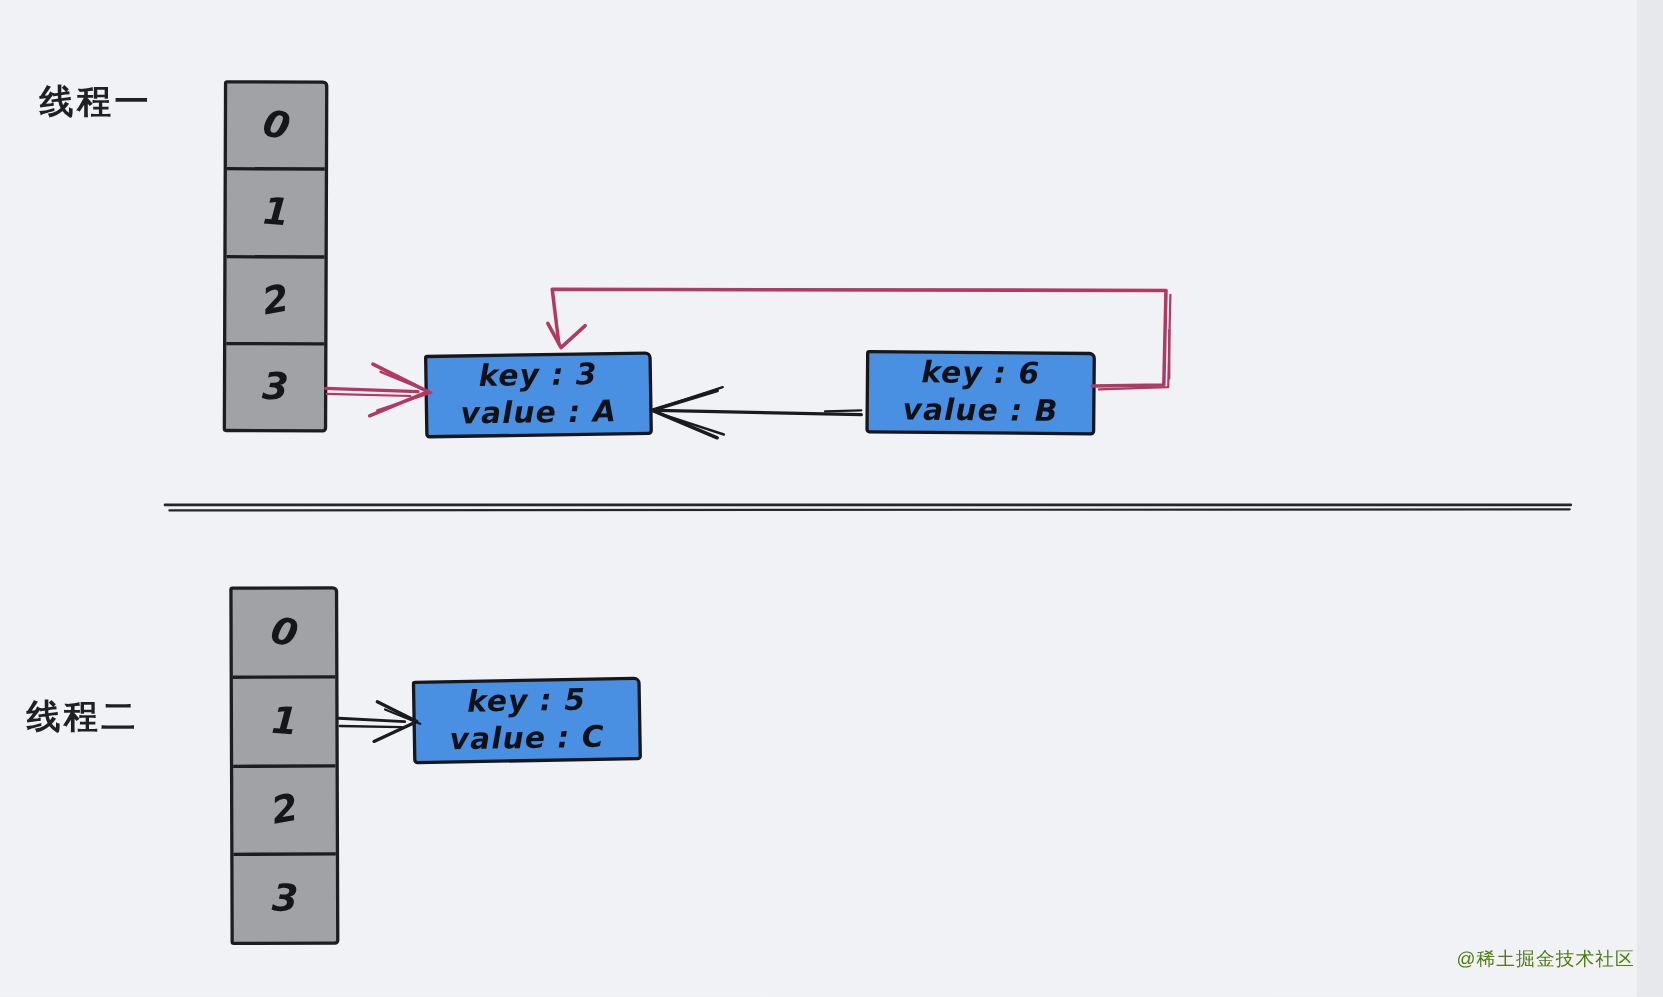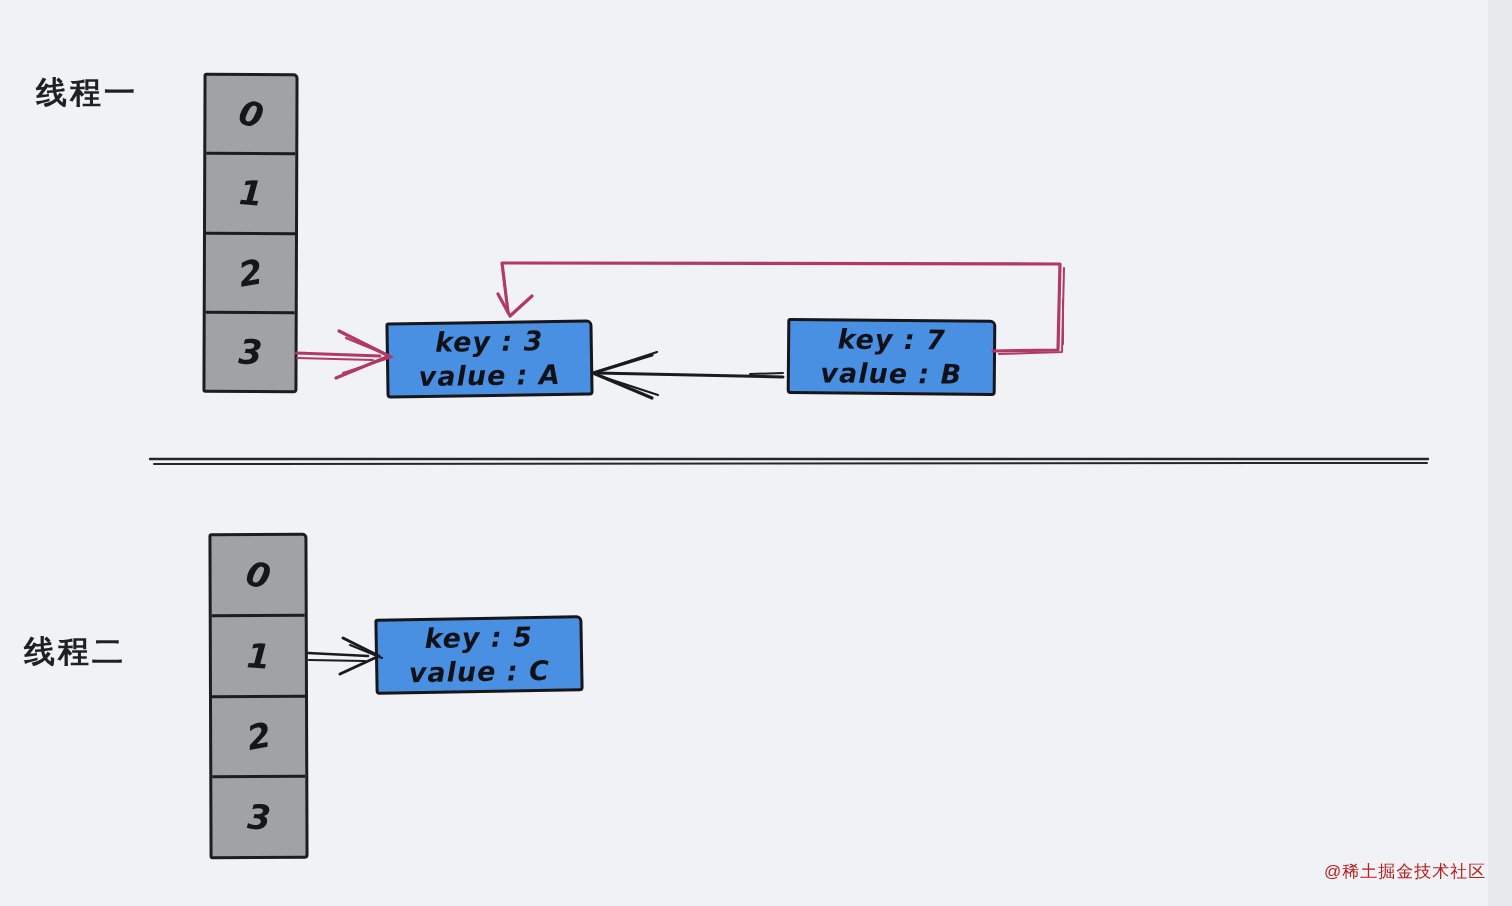--- a/index.html
+++ b/index.html
@@ -81,21 +81,21 @@
     position:absolute;
     left:0;top:0;
     width:1512px;height:906px;
     pointer-events:none;
   }
   .watermark{
     position:absolute;
     left:1324px;top:860px;
     font-size:17px;
     letter-spacing:1px;
-    color:#b91c1c;
+    color:#4d7c0f;
     white-space:nowrap;
   }
 </style>
 </head>
 <body>
 
 <div class="stage">
 
   <div class="thread-label thread1-label">线程一</div>
 
@@ -130,21 +130,21 @@
       <span class="digit r4">3</span>
     </div>
   </div>
 
   <div class="node node-a">
     <span>key : 3</span>
     <span>value : A</span>
   </div>
 
   <div class="node node-b">
-    <span>key : 7</span>
+    <span>key : 6</span>
     <span>value : B</span>
   </div>
 
   <div class="node node-c">
     <span>key : 5</span>
     <span>value : C</span>
   </div>
 
   <svg class="overlay" viewBox="0 0 1512 906" fill="none" stroke-linecap="round" stroke-linejoin="round">
 

